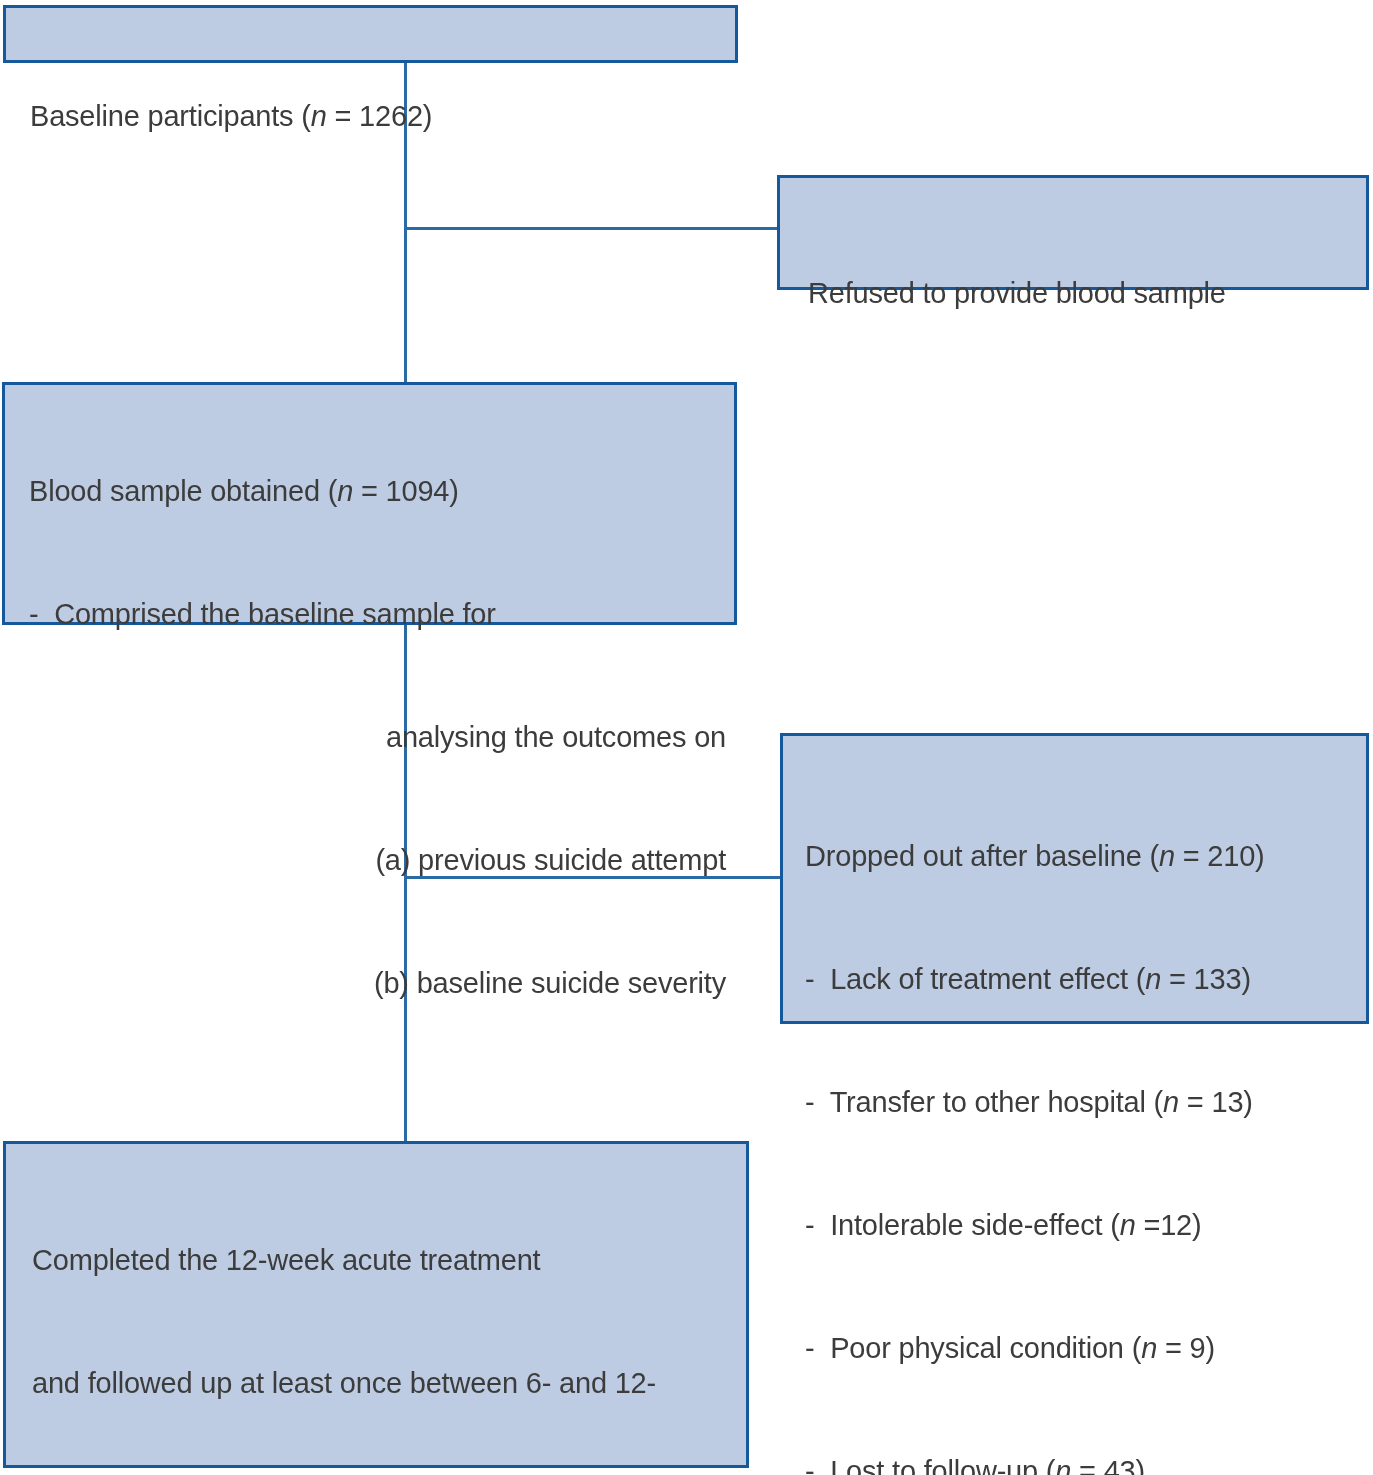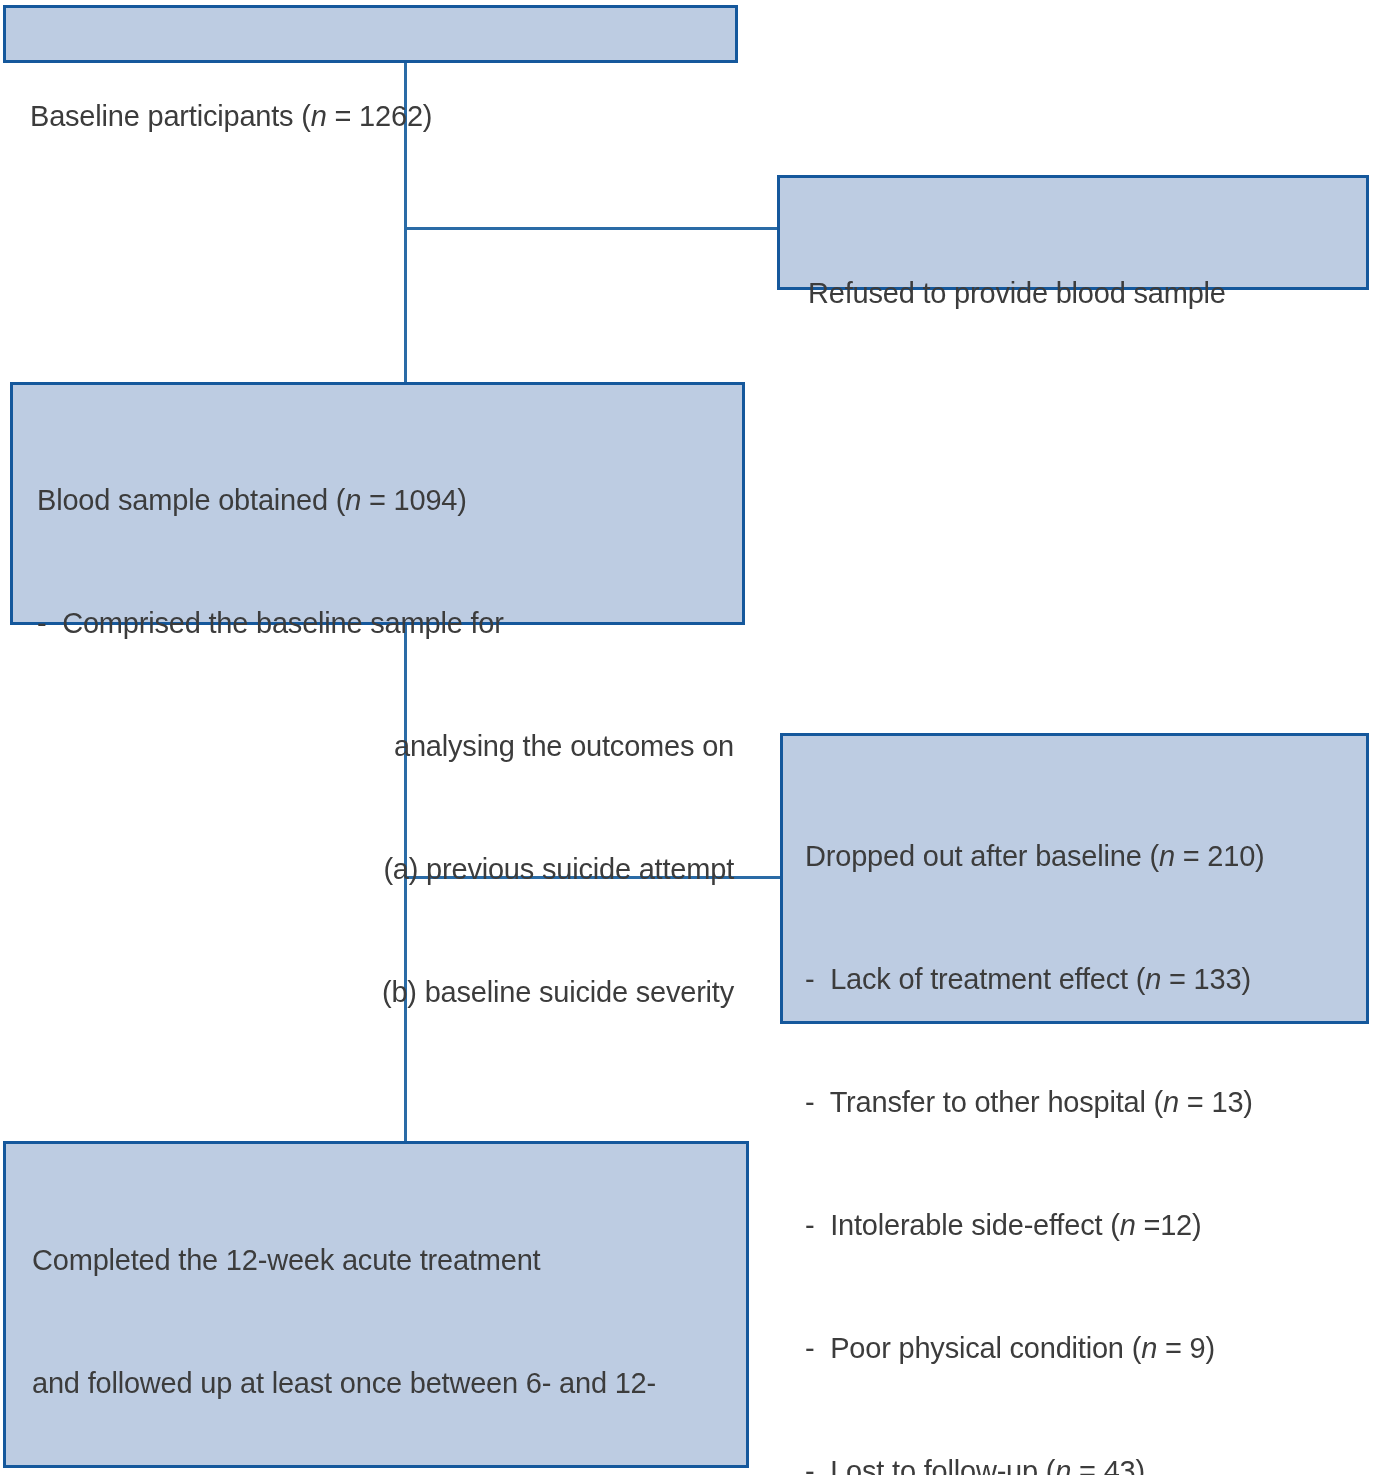--- a/index.html
+++ b/index.html
@@ -24,21 +24,21 @@
     line-height: 41px;
     letter-spacing: -0.2px;
     white-space: pre-wrap;
   }
   .fbox .line { display: block; }
   .fbox .line.indent { margin-left: 34px; text-align: right; }
   .fbox i { font-style: italic; }
 
   #box-baseline  { left: 3px;   top: 5px;    width: 735px; height: 58px;  padding: 6px 8px 0 24px; }
   #box-refused   { left: 777px; top: 175px;  width: 592px; height: 115px; padding: 13px 8px 0 28px; }
-  #box-blood     { left: 10px;   top: 382px;  width: 735px; height: 243px; padding: 13px 8px 0 24px; }
+  #box-blood     { left: 2px;   top: 382px;  width: 735px; height: 243px; padding: 4px 8px 0 24px; }
   #box-dropped   { left: 780px; top: 733px;  width: 589px; height: 291px; padding: 18px 8px 15px 22px; }
   #box-completed { left: 3px;   top: 1141px; width: 746px; height: 327px; padding: 14px 19px 0 26px; }
 
   .connector {
     position: absolute;
     background: var(--connector_color, #2a6ba6);
   }
   #conn-v1 { left: 404px; top: 63px;  width: 3px;   height: 320px; }
   #conn-h1 { left: 405px; top: 227px; width: 372px; height: 3px; }
   #conn-v2 { left: 404px; top: 624px; width: 3px;   height: 518px; }

